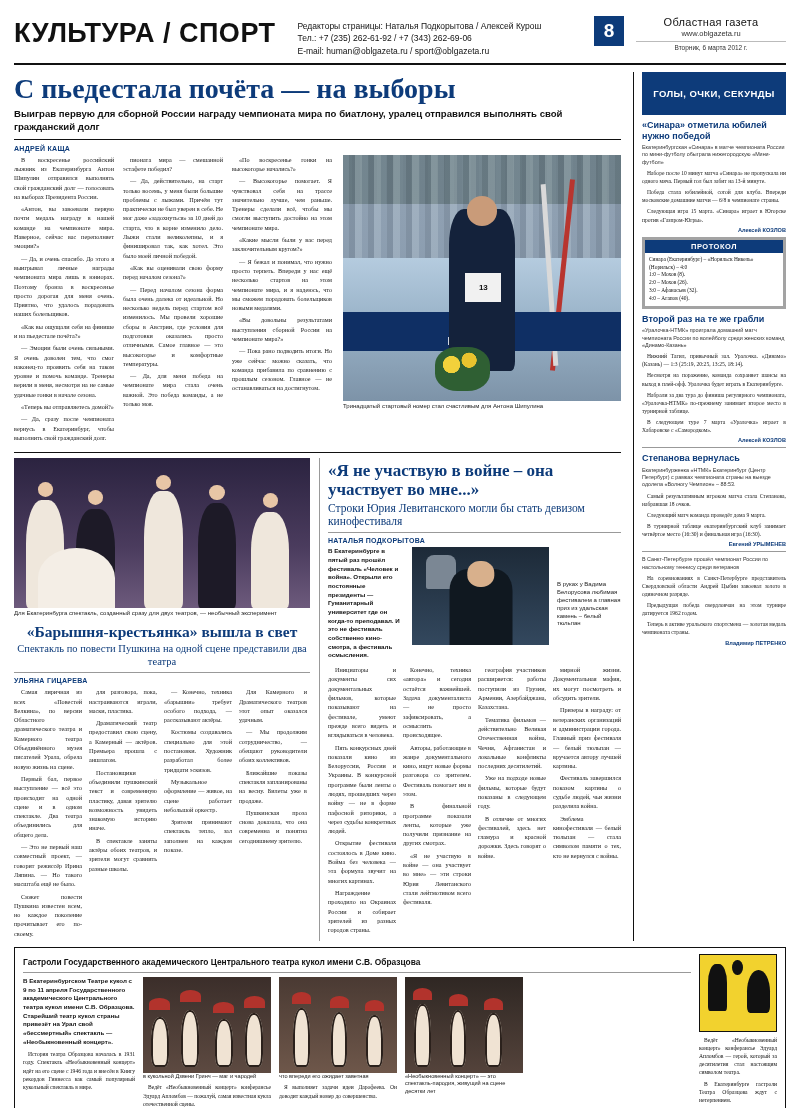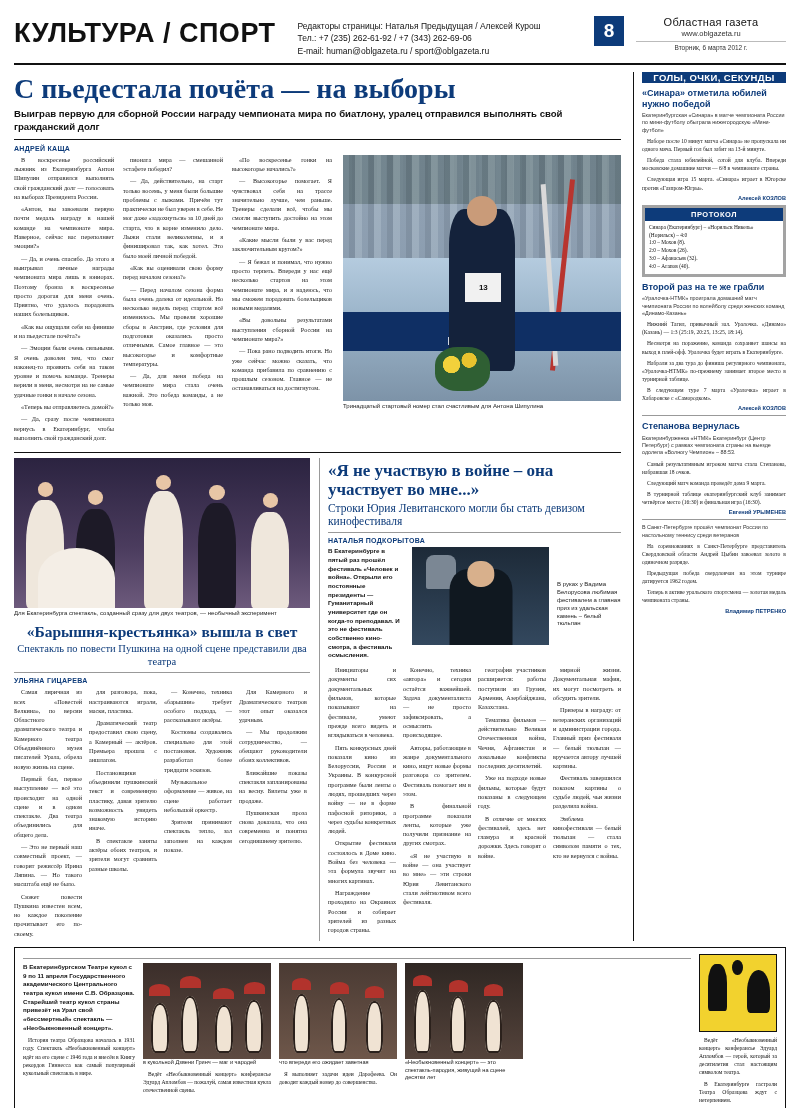--- a/index.html
+++ b/index.html
@@ -109,21 +109,21 @@
   }
   .head3 {
     font-family:"Liberation Serif", serif; font-weight:bold; font-size:15.5px; line-height:1.1;
     color:#0d3b7a; margin:5px 0 3px 0; text-align:center;
   }
   .subhead3 { font-family:"Liberation Serif", serif; font-size:10.5px; line-height:1.2; color:#0d3b7a; text-align:center; margin-bottom:4px;}
 
   
   .rail-banner {
     background:#0d3b7a; color:#fff; font-family:"Liberation Sans", sans-serif; font-weight:bold;
-    font-size:9.5px; text-align:center; padding:0 2px; letter-spacing:.4px;
+    font-size:9.5px; text-align:center; padding:16px 2px; letter-spacing:.4px;
   }
   .rail-head { font-family:"Liberation Sans", sans-serif; font-weight:bold; font-size:9px; color:#0d3b7a; line-height:1.18; margin:5px 0 3px 0;}
   .rail-sub { font-family:"Liberation Sans", sans-serif; font-size:5.4px; line-height:1.35; color:#333; margin-bottom:3px;}
   .rail-txt { font-size:5.6px; line-height:1.45; text-align:justify; color:#1a1a1a;}
   .rail-txt p { margin:0 0 3px 0; text-indent:5px;}
   .rail-sign { font-family:"Liberation Sans", sans-serif; font-size:5.6px; font-weight:bold; color:#0d3b7a; text-align:right; margin:2px 0 4px 0;}
   .protokol { border:3px solid #a3a3a3; margin:4px 0; }
   .protokol .pt-title { background:#0d3b7a; color:#fff; font-family:"Liberation Sans", sans-serif; font-weight:bold;
     font-size:7.5px; text-align:center; padding:2px 0; letter-spacing:.5px;}
   .protokol .pt-body { font-size:5.4px; line-height:1.45; padding:3px 4px; }
@@ -145,21 +145,21 @@
   .intro-bold { font-family:"Liberation Sans", sans-serif; font-weight:bold; font-size:6.2px; line-height:1.4; }
 </style>
 </head>
 <body>
 
 <div class="page">
 
   <div class="masthead">
     <div class="mast-title">КУЛЬТУРА / СПОРТ</div>
     <div class="mast-editors">
-      <div>Редакторы страницы: Наталья Предыдущая / Алексей Курош</div>
+      <div>Редакторы страницы: Наталья Подкорытова / Алексей Курош</div>
       <div>Тел.: +7 (235) 262-61-92 / +7 (343) 262-69-06</div>
       <div>E-mail: human@oblgazeta.ru / sport@oblgazeta.ru</div>
     </div>
     <div class="pagenum">8</div>
     <div class="mast-right">
       <div class="og">Областная газета</div>
       <div class="ogsite">www.oblgazeta.ru</div>
       <div class="ogdate">Вторник, 6 марта 2012 г.</div>
     </div>
   </div>
@@ -393,20 +393,21 @@
           <p>Предыдущая победа свердловчан на этом турнире датируется 1962 годом.</p>
           <p>Теперь в активе уральского спортсмена — золотая медаль чемпионата страны.</p>
         </div>
         <div class="rail-sign">Владимир ПЕТРЕНКО</div>
       </div>
     </div>
   </div>
 
   <div class="concert">
     <div class="concert-main">
+      <div class="concert-deck">Гастроли Государственного академического Центрального театра кукол имени С.В. Образцова</div>
       <div class="rule-thin"></div>
 
       <div style="display:flex; gap:8px; margin-top:3px;">
         <div style="width:112px;">
           <div class="intro-bold">В Екатеринбургском Театре кукол с 9 по 11 апреля Государственного академического Центрального театра кукол имени С.В. Образцова. Старейший театр кукол страны привезёт на Урал свой «бессмертный» спектакль — «Необыкновенный концерт».</div>
           <div class="tiny" style="margin-top:4px;">
             <p>История театра Образцова началась в 1931 году. Спектакль «Необыкновенный концерт» идёт на его сцене с 1946 года и внесён в Книгу рекордов Гиннесса как самый популярный кукольный спектакль в мире.</p>
 
           </div>
         </div>

